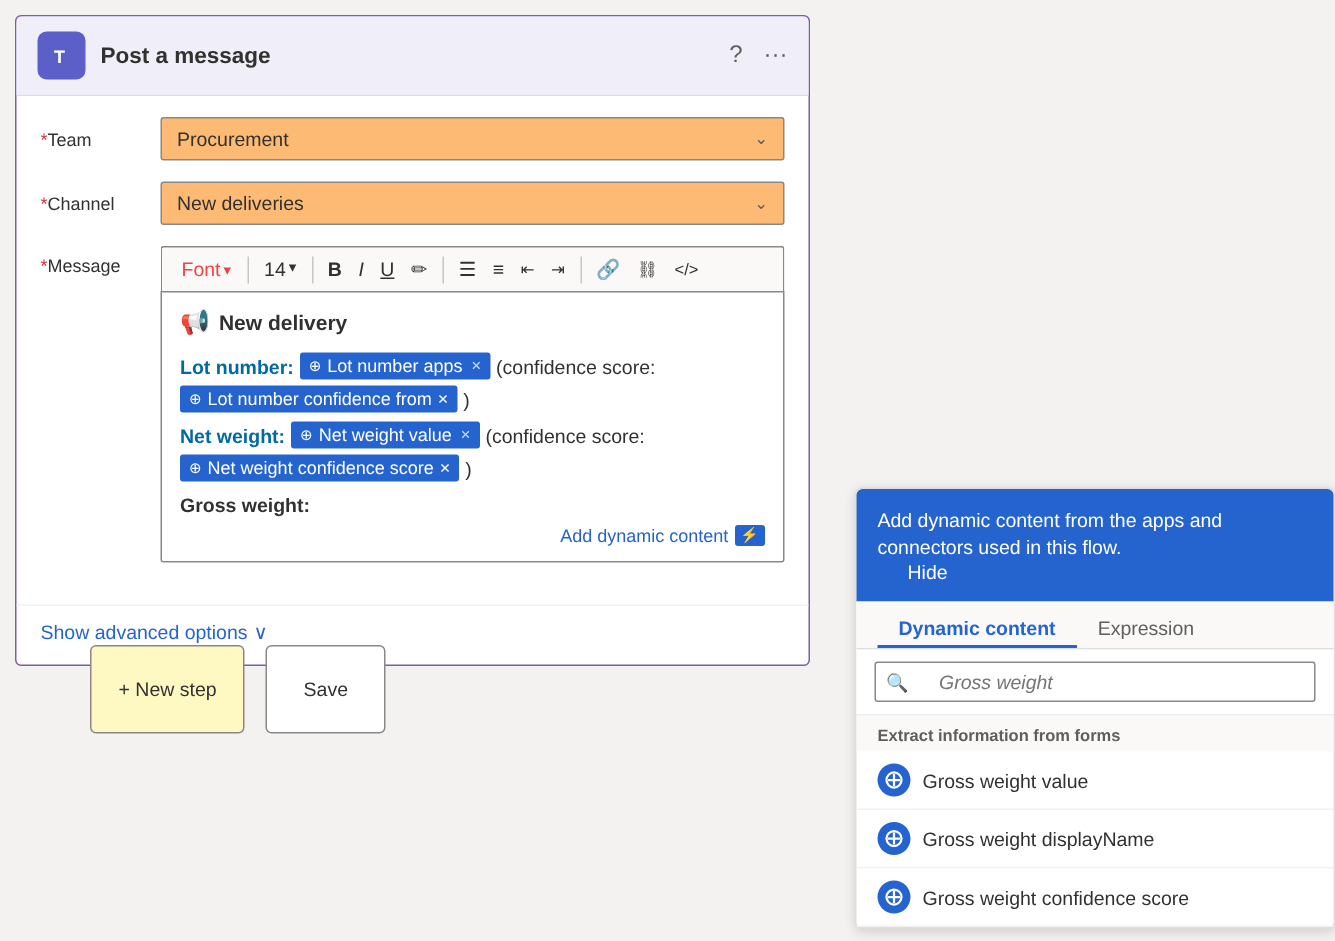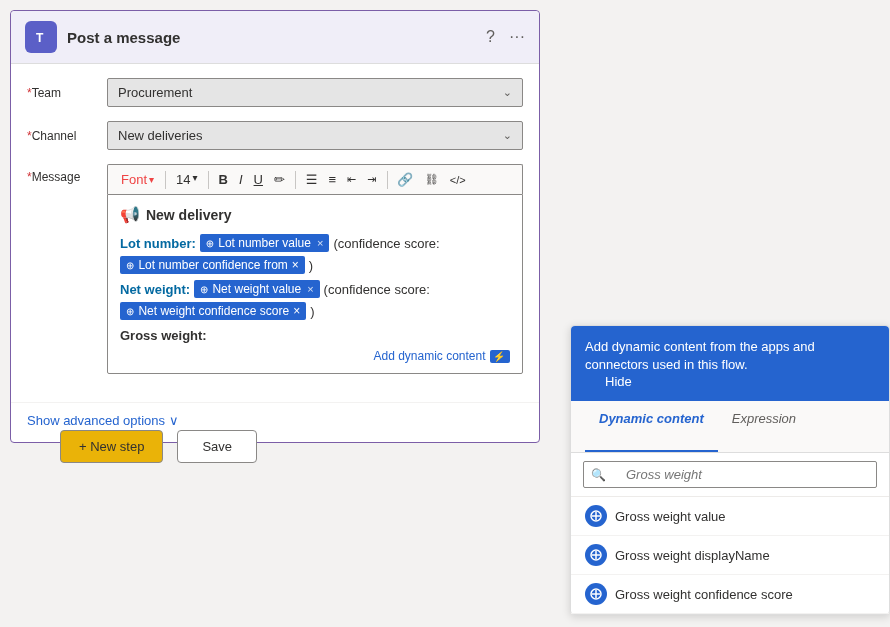--- a/index.html
+++ b/index.html
@@ -92,21 +92,21 @@
       flex-shrink: 0;
     }
 
     .form-control {
       flex: 1;
       border: 1px solid #8a8886;
       border-radius: 2px;
       padding: 6px 10px;
       font-size: 13px;
       color: #323130;
-      background: #e5e5e5;
+      background: #fdba74;
       display: flex;
       align-items: center;
       justify-content: space-between;
       cursor: pointer;
     }
 
     .form-control .chevron {
       color: #605e5c;
     }
 
@@ -280,24 +280,24 @@
     
     .bottom-actions {
       position: absolute;
       top: 430px;
       left: 60px;
       display: flex;
       gap: 14px;
     }
 
     .btn-new-step {
-      background: #eab308;
+      background: #fef9c3;
       border: 1px solid #8a8886;
       border-radius: 4px;
-      padding: 8px 18px;
+      padding: 21px 18px;
       font-size: 13px;
       cursor: pointer;
       color: #323130;
       display: flex;
       align-items: center;
       gap: 4px;
     }
 
     .btn-save {
       background: #fff;
@@ -349,26 +349,25 @@
     }
 
     .panel-tabs {
       display: flex;
       border-bottom: 1px solid #ddd;
       padding: 0 14px;
       background: #faf9f8;
     }
 
     .panel-tab {
-      padding: 10px 14px 24px;
+      padding: 10px 14px 4px;
       font-size: 13px;
       cursor: pointer;
       border-bottom: 2px solid transparent;
       color: #605e5c;
-      font-style: italic;
     }
 
     .panel-tab.active {
       border-bottom-color: #2564cf;
       color: #2564cf;
       font-weight: 600;
     }
 
     .panel-search {
       padding: 8px 12px;
@@ -533,21 +532,21 @@
         <div class="editor-area">
           <div class="editor-announcement">
             <span class="megaphone">📢</span>
             <span style="font-size:14px;font-weight:600;">New delivery</span>
           </div>
 
           <div class="field-line">
             <span class="field-label">Lot number:</span>
             <span class="dynamic-tag">
               <span class="tag-globe">⊕</span>
-              <span>Lot number value</span>
+              <span>Lot number apps</span>
               <span class="tag-x">×</span>
             </span>
             <span>(confidence score:</span>
           </div>
           <div class="field-line" style="margin-left:0;margin-top:-2px;">
             <span class="confidence-tag">
               <span class="tag-globe">⊕</span>
               <span>Lot number confidence from</span>
               <span class="tag-x">×</span>
             </span>
@@ -609,20 +608,21 @@
     <div class="panel-tab active">Dynamic content</div>
     <div class="panel-tab">Expression</div>
   </div>
   <div class="panel-search">
     <div class="search-icon-wrap">
       <span class="search-icon-inner">🔍</span>
       <input type="text" value="" placeholder="Gross weight" style="">
     </div>
   </div>
   <div class="panel-list">
+    <div class="panel-section-label">Extract information from forms</div>
     <div class="panel-item">
       <div class="panel-item-icon">
         <svg width="12" height="12" viewBox="0 0 12 12">
             <circle cx="6" cy="6" r="5" fill="none" stroke="white" stroke-width="1.5"></circle>
             <line x1="6" y1="2" x2="6" y2="10" stroke="white" stroke-width="1.5"></line>
             <line x1="2" y1="6" x2="10" y2="6" stroke="white" stroke-width="1.5"></line>
           </svg>
       </div>
       <span>Gross weight value</span>
     </div>

